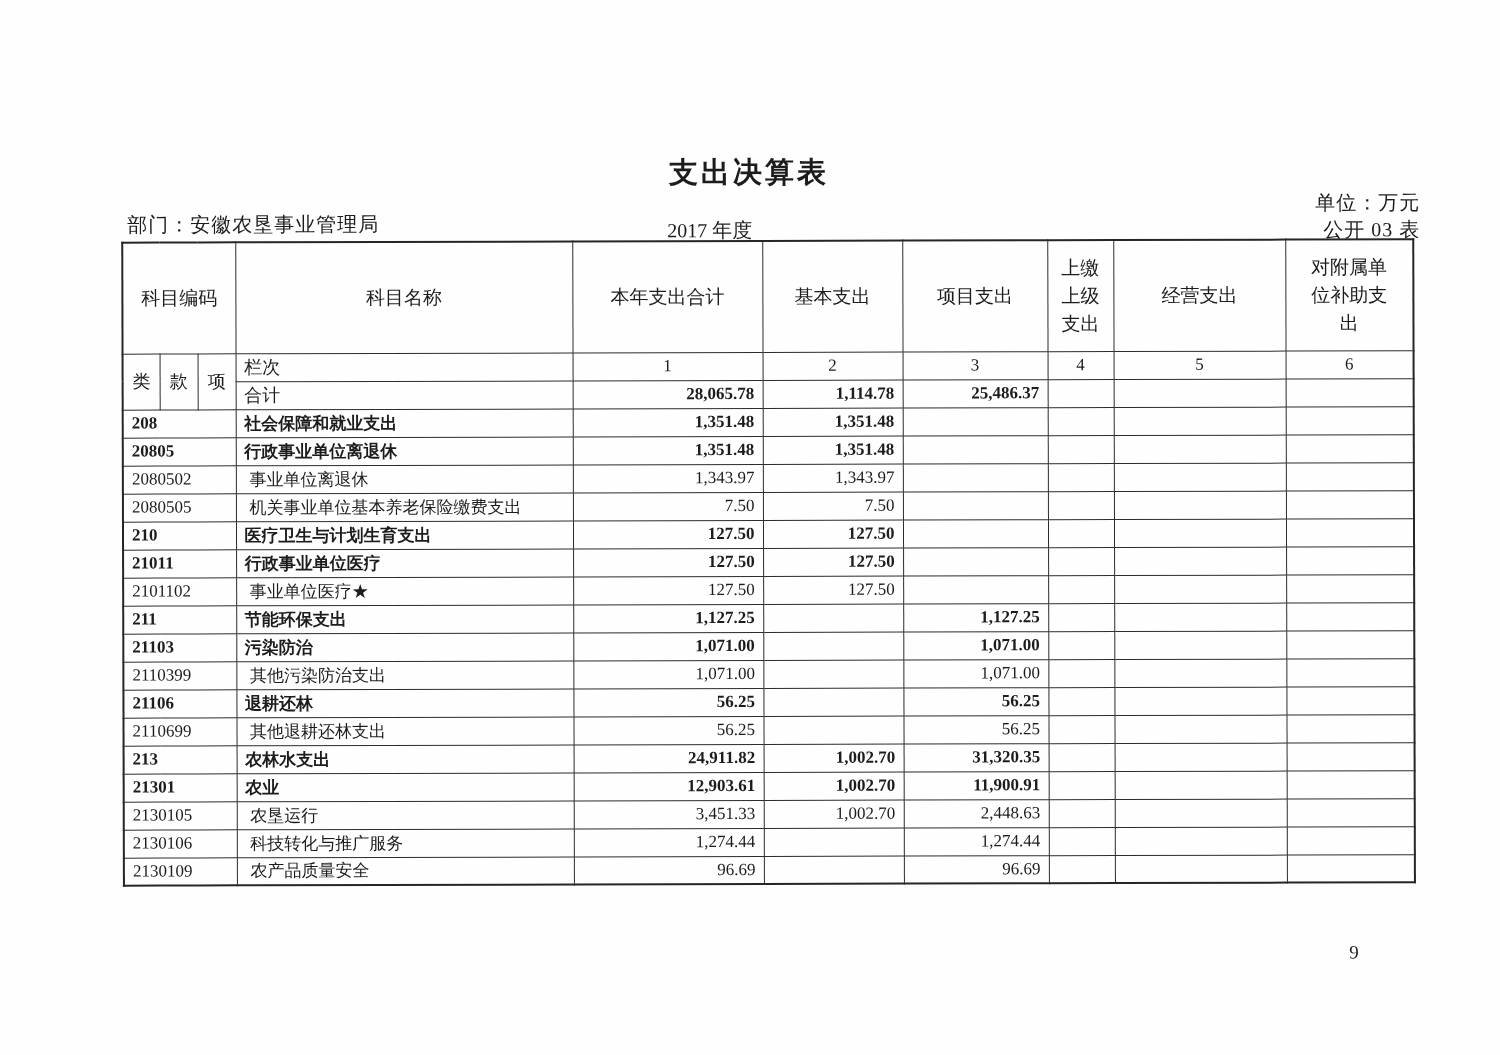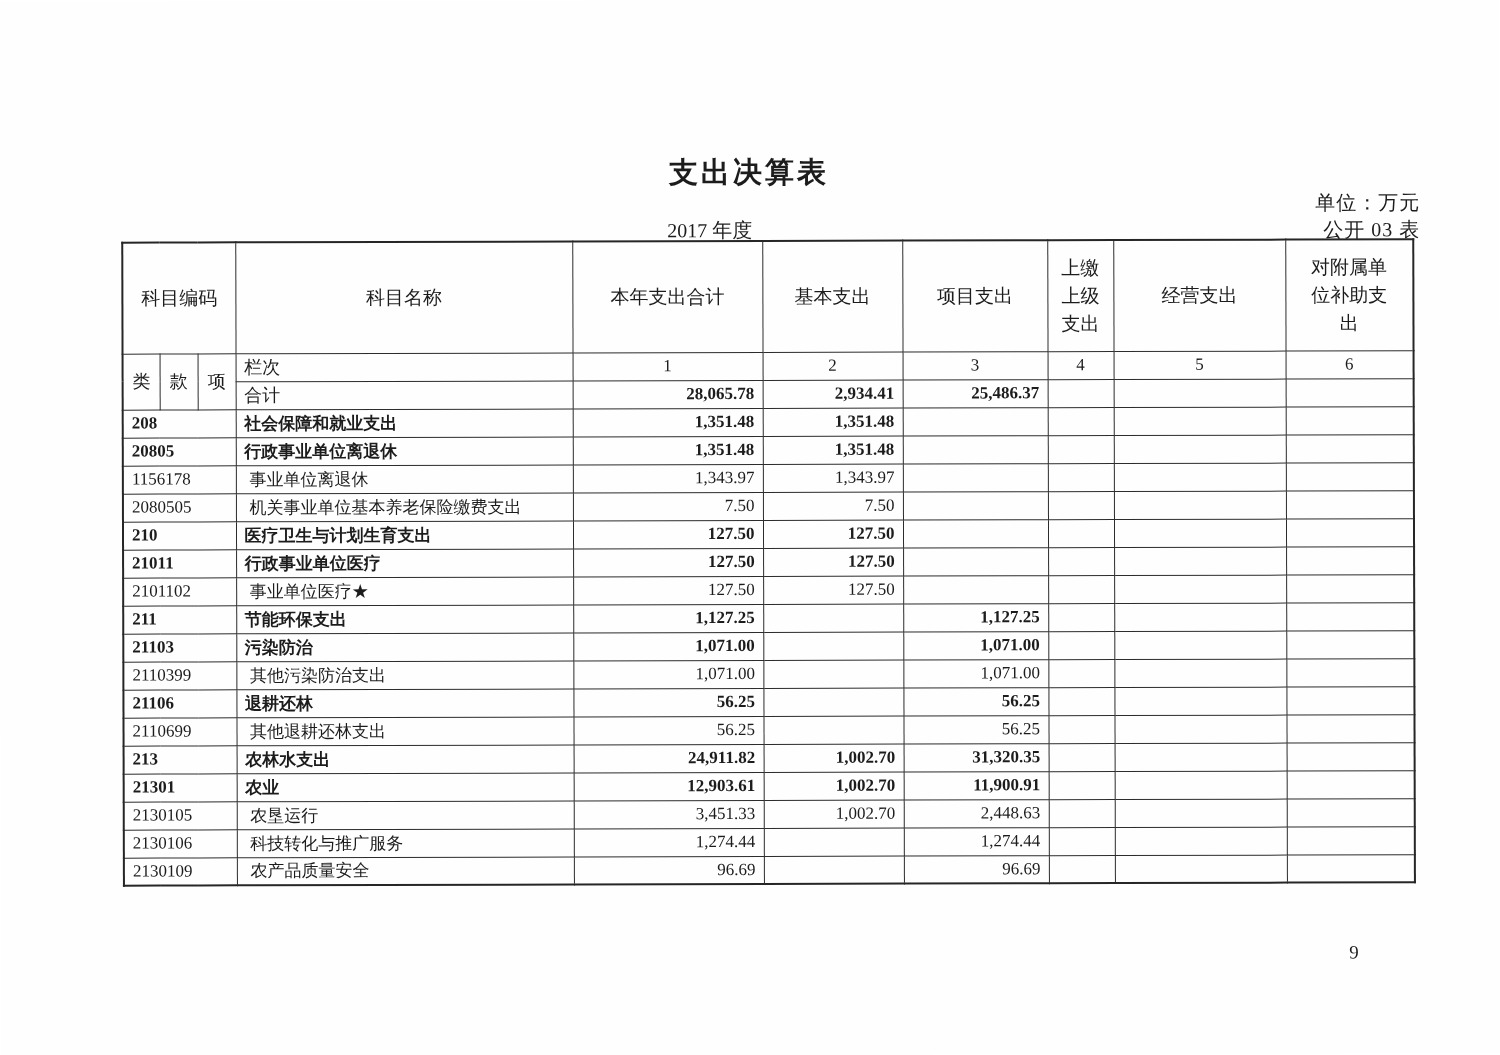--- a/index.html
+++ b/index.html
@@ -58,20 +58,21 @@
   tr.level3 td.name { padding-left: 13px; font-weight: normal; }
   .page-num { position: absolute; left: 1348px; top: 943px; font-size: 19px; }
 </style>
 </head>
 <body>
 
 <div class="sheet">
 
   <div class="doc-title">支出决算表</div>
 
+  <div class="dept">部门：安徽农垦事业管理局</div>
   <div class="year">2017 年度</div>
   <div class="unit-block">
     <div>单位：万元</div>
     <div>公开 03 表</div>
   </div>
 
   <table class="main">
     <colgroup>
       <col style="width:37px">
         <col style="width:38px">
@@ -103,21 +104,21 @@
         <td class="colnum">1</td>
         <td class="colnum">2</td>
         <td class="colnum">3</td>
         <td class="colnum">4</td>
         <td class="colnum">5</td>
         <td class="colnum">6</td>
       </tr>
       <tr class="h-sub total-row">
         <td class="sublabel">合计</td>
         <td class="num">28,065.78</td>
-        <td class="num">2,934.41</td>
+        <td class="num">1,114.78</td>
         <td class="num">25,486.37</td>
         <td class="num"></td>
         <td class="num"></td>
         <td class="num"></td>
       </tr>
     </thead>
     <tbody>
         <tr class="level1">
           <td colspan="3" class="code">208</td>
           <td class="name">社会保障和就业支出</td>
@@ -132,21 +133,21 @@
           <td colspan="3" class="code">20805</td>
           <td class="name">行政事业单位离退休</td>
           <td class="num">1,351.48</td>
           <td class="num">1,351.48</td>
           <td class="num"></td>
           <td class="num"></td>
           <td class="num"></td>
           <td class="num"></td>
         </tr>
         <tr class="level3">
-          <td colspan="3" class="code">1156178</td>
+          <td colspan="3" class="code">2080502</td>
           <td class="name">事业单位离退休</td>
           <td class="num">1,343.97</td>
           <td class="num">1,343.97</td>
           <td class="num"></td>
           <td class="num"></td>
           <td class="num"></td>
           <td class="num"></td>
         </tr>
         <tr class="level3">
           <td colspan="3" class="code">2080505</td>

